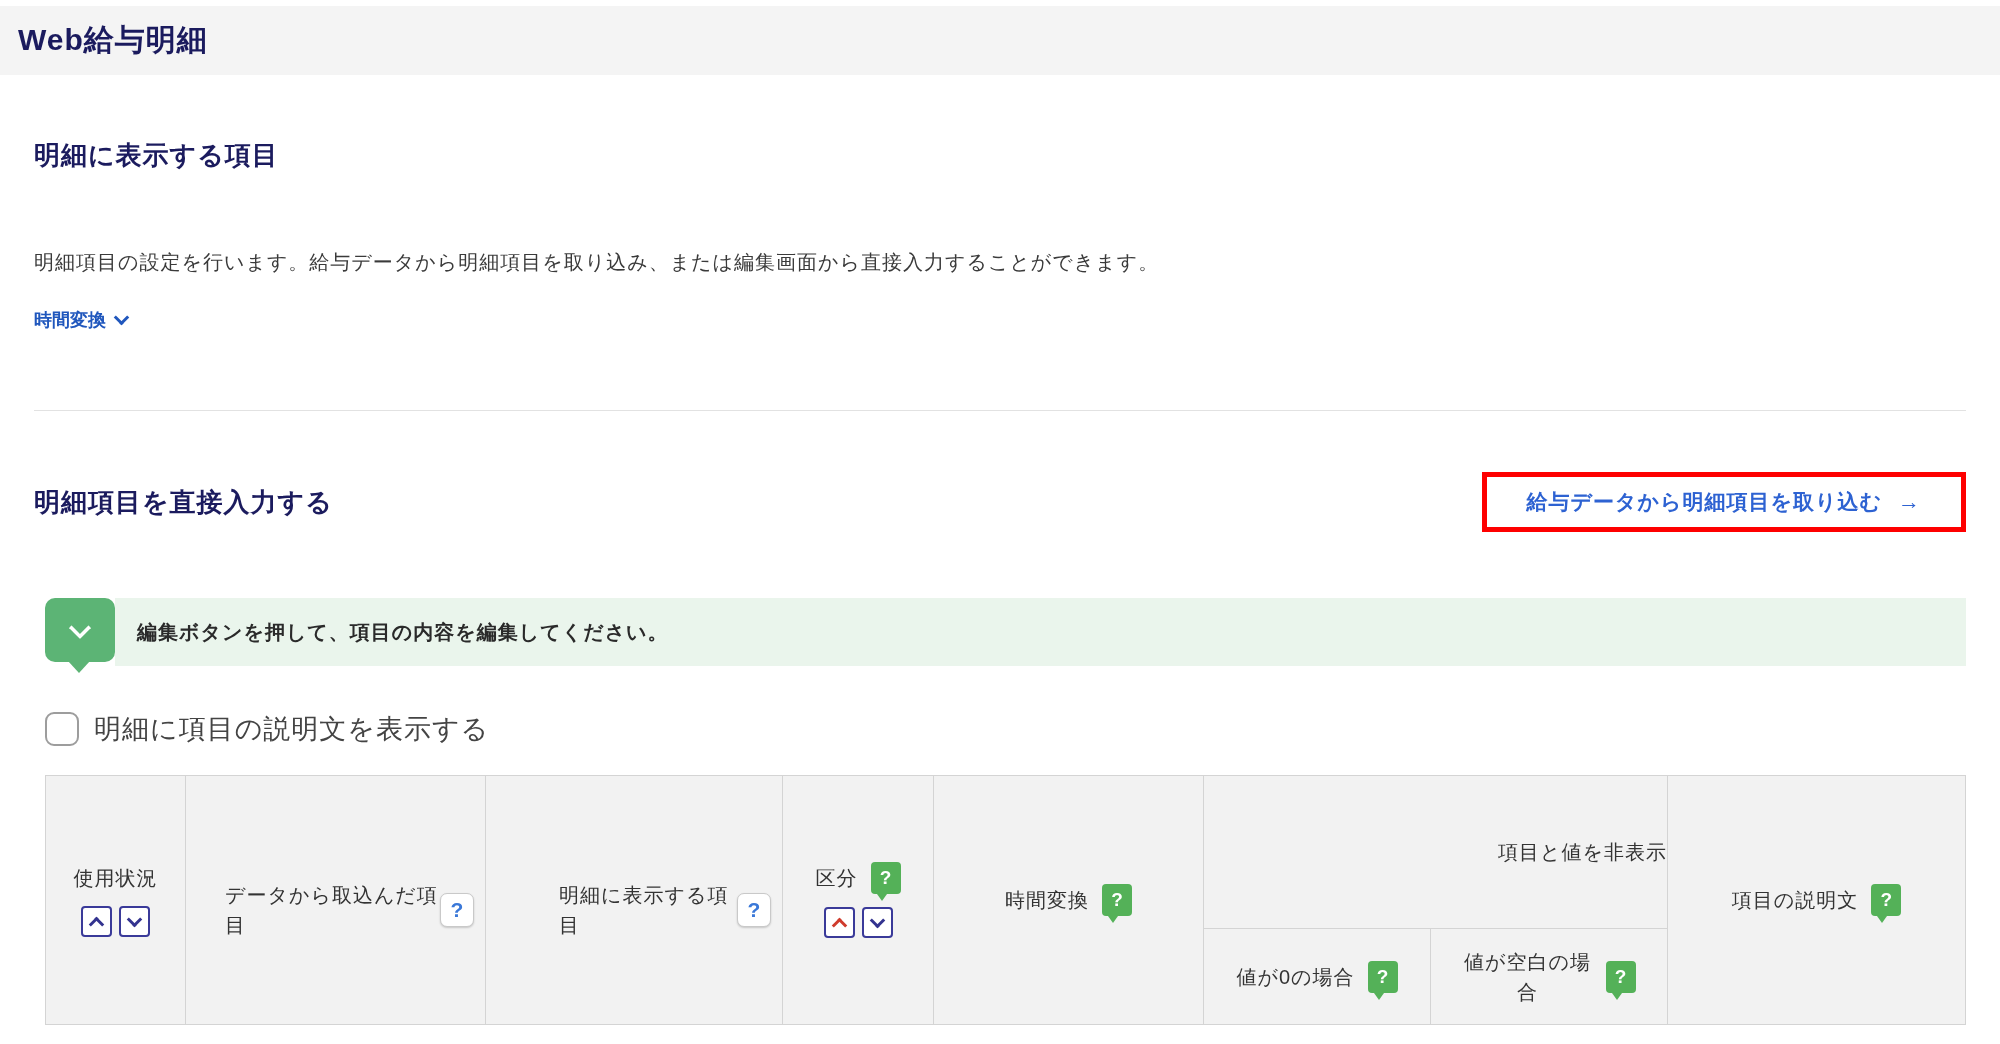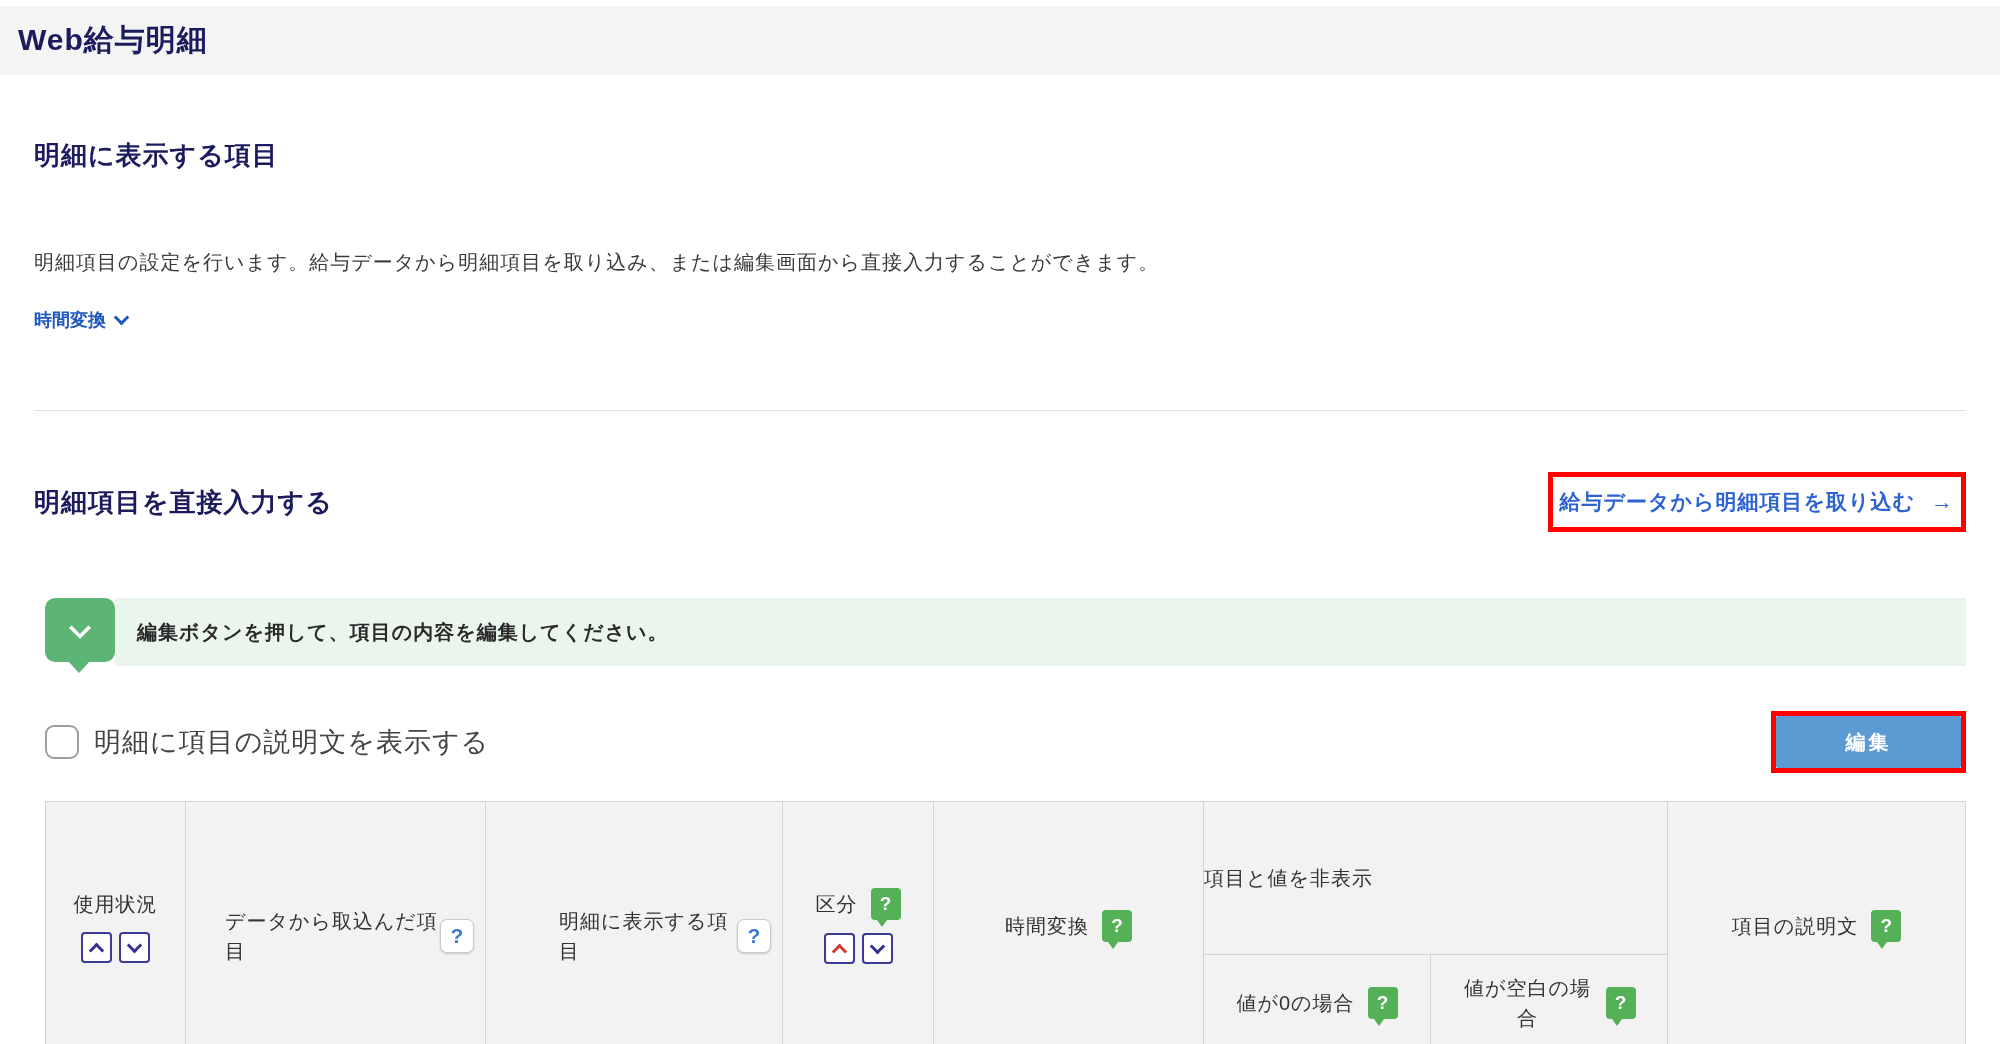--- a/index.html
+++ b/index.html
@@ -17,21 +17,21 @@
   .master h2 { margin-top:63px; }
   .master p { margin-top:76px; font-size:20px; color:#3a3a3a; letter-spacing:1px; }
   .detail-link { margin-top:32px; display:inline-flex; align-items:center; gap:10px;
     font-size:18px; font-weight:bold; color:#2057bd; cursor:pointer; text-decoration:none; }
 
   .divider { margin-top:78px; border:none; border-top:1px solid #e2e2e2; }
 
   .direct-row { margin-top:61px; display:flex; justify-content:space-between; align-items:center; }
 
   .red-box { border:5px solid #fe0000; }
-  .import-box { padding:11px 7px; }
+  .import-box { padding:11px 40px; }
   .import-link { display:inline-flex; align-items:center; gap:16px; text-decoration:none;
     font-size:21px; font-weight:bold; color:#2d62d2; letter-spacing:1px; cursor:pointer; }
   .arrow { font-size:22px; font-weight:bold; }
 
   
   .chev { display:inline-block; width:11px; height:11px;
     border-right:3px solid currentColor; border-bottom:3px solid currentColor; }
   .chev-down { transform:rotate(45deg); margin-top:-5px; }
   .chev-up   { transform:rotate(-135deg); margin-top:5px; }
   .navyc { color:#33338f; } .redc { color:#cf3b2d; } .bluec { color:#2057bd; } .whitec { color:#fff; }
@@ -56,21 +56,21 @@
   .btn-box { font-size:0; }
   .edit-btn { width:185px; height:52px; background:#5b9ad2; border:none; border-radius:2px;
     color:#fff; font-size:20px; font-weight:bold; letter-spacing:3px; cursor:pointer;
     font-family:inherit; }
 
   
   table.items { margin:28px 0 0 11px; border-collapse:collapse; table-layout:fixed; width:1920px; }
   .items th, .items td { border:1px solid #d4d4d4; vertical-align:middle; }
   .items thead th { background:#f2f2f2; font-weight:normal; font-size:20px; color:#333; }
   .items tr.h1 > th { height:153px; }
-  .items th.group { height:57px; text-align:left; letter-spacing:1px; }
+  .items th.group { height:57px; text-align:right; letter-spacing:1px; }
   .items tr.h2row th { height:96px; }
 
   .th-stack { display:flex; flex-direction:column; align-items:center; gap:13px; }
   .th-flex { display:flex; align-items:center; justify-content:flex-end; padding:0 11px 0 14px; text-align:left;margin-top:20px; }
   .th-inline { display:flex; align-items:center; justify-content:center; gap:13px; }
   .th-text { display:inline-block; line-height:1.5; letter-spacing:1px; }
   .w215 { width:215px; } .w178 { width:178px; }
   .w130 { width:130px; text-align:center; }
 
   .sorts { display:inline-flex; gap:7px; }
@@ -125,23 +125,20 @@
     <div class="notice-bar">
       <span>編集ボタンを押して、項目の内容を編集してください。</span>
     </div>
   </div>
 
   <div class="controls-row">
     <label class="chk-row">
       <span class="checkbox"></span>
       <span class="lbl">明細に項目の説明文を表示する</span>
     </label>
-    <div class="red-box btn-box">
-      <button class="edit-btn">編集</button>
-    </div>
   </div>
 
   <table class="items">
     <colgroup>
       <col style="width:140px">
         <col style="width:300px">
         <col style="width:297px">
         <col style="width:151px">
       <col style="width:270px">
         <col style="width:227px">

